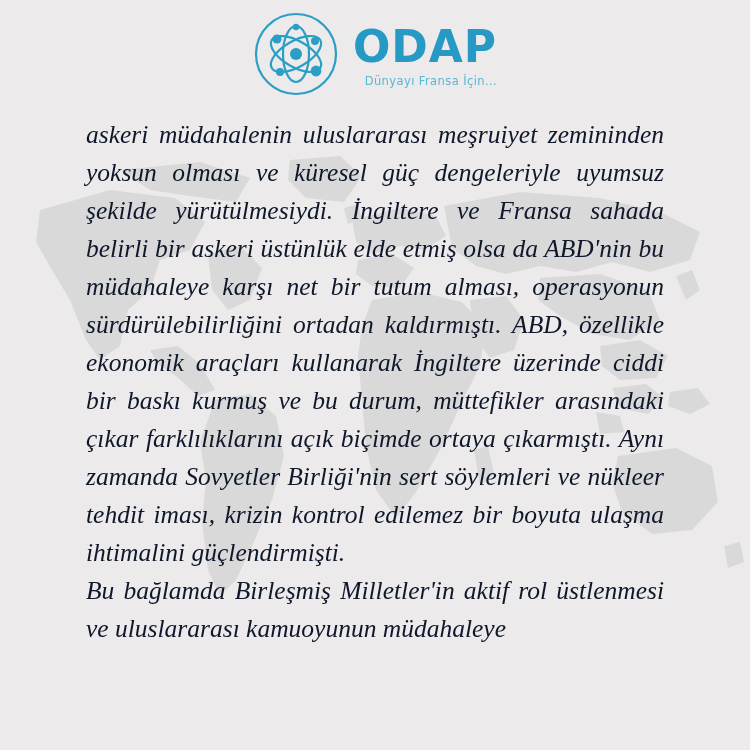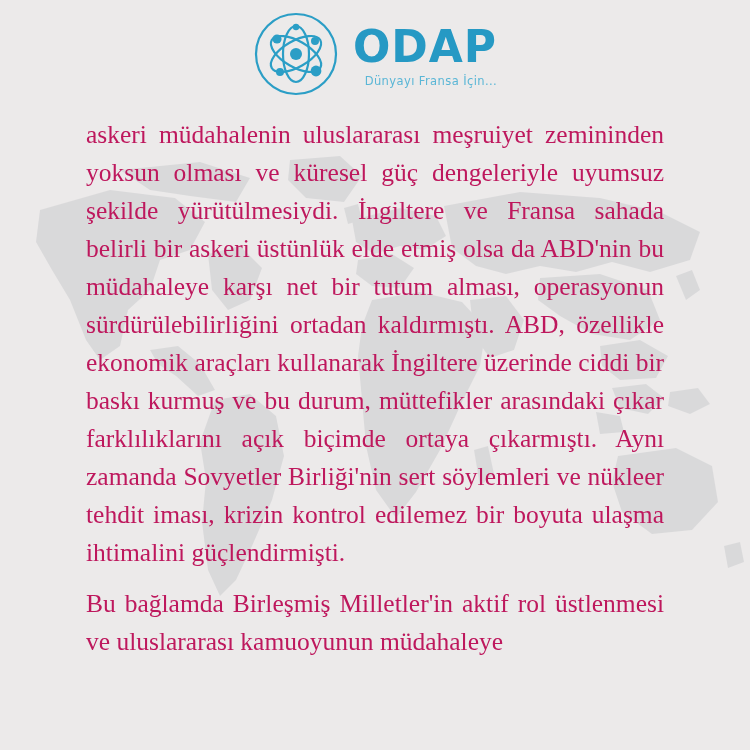--- a/index.html
+++ b/index.html
@@ -77,30 +77,31 @@
   
   .content {
     position: relative;
     padding: 8px 86px 0 86px;
     box-sizing: border-box;
   }
   .para {
     font-family: "Liberation Serif", serif;
     font-size: 25.5px;
     line-height: 38px;
-    color: #be185d;
+    color: #0f172a;
     text-align: justify;
     margin: 0;
+    font-style: italic;
   }
   .para.last {
     text-align: justify;
     text-align-last: left;
   }
   .para + .para {
-    margin-top: 13px;
+    margin-top: 0;
   }
 </style>
 </head>
 <body>
 
 <div class="page">
 
   <div class="map-bg">
     <svg viewBox="0 0 750 520" xmlns="http://www.w3.org/2000/svg" aria-hidden="true">
       <g fill="#9aa0a6">

